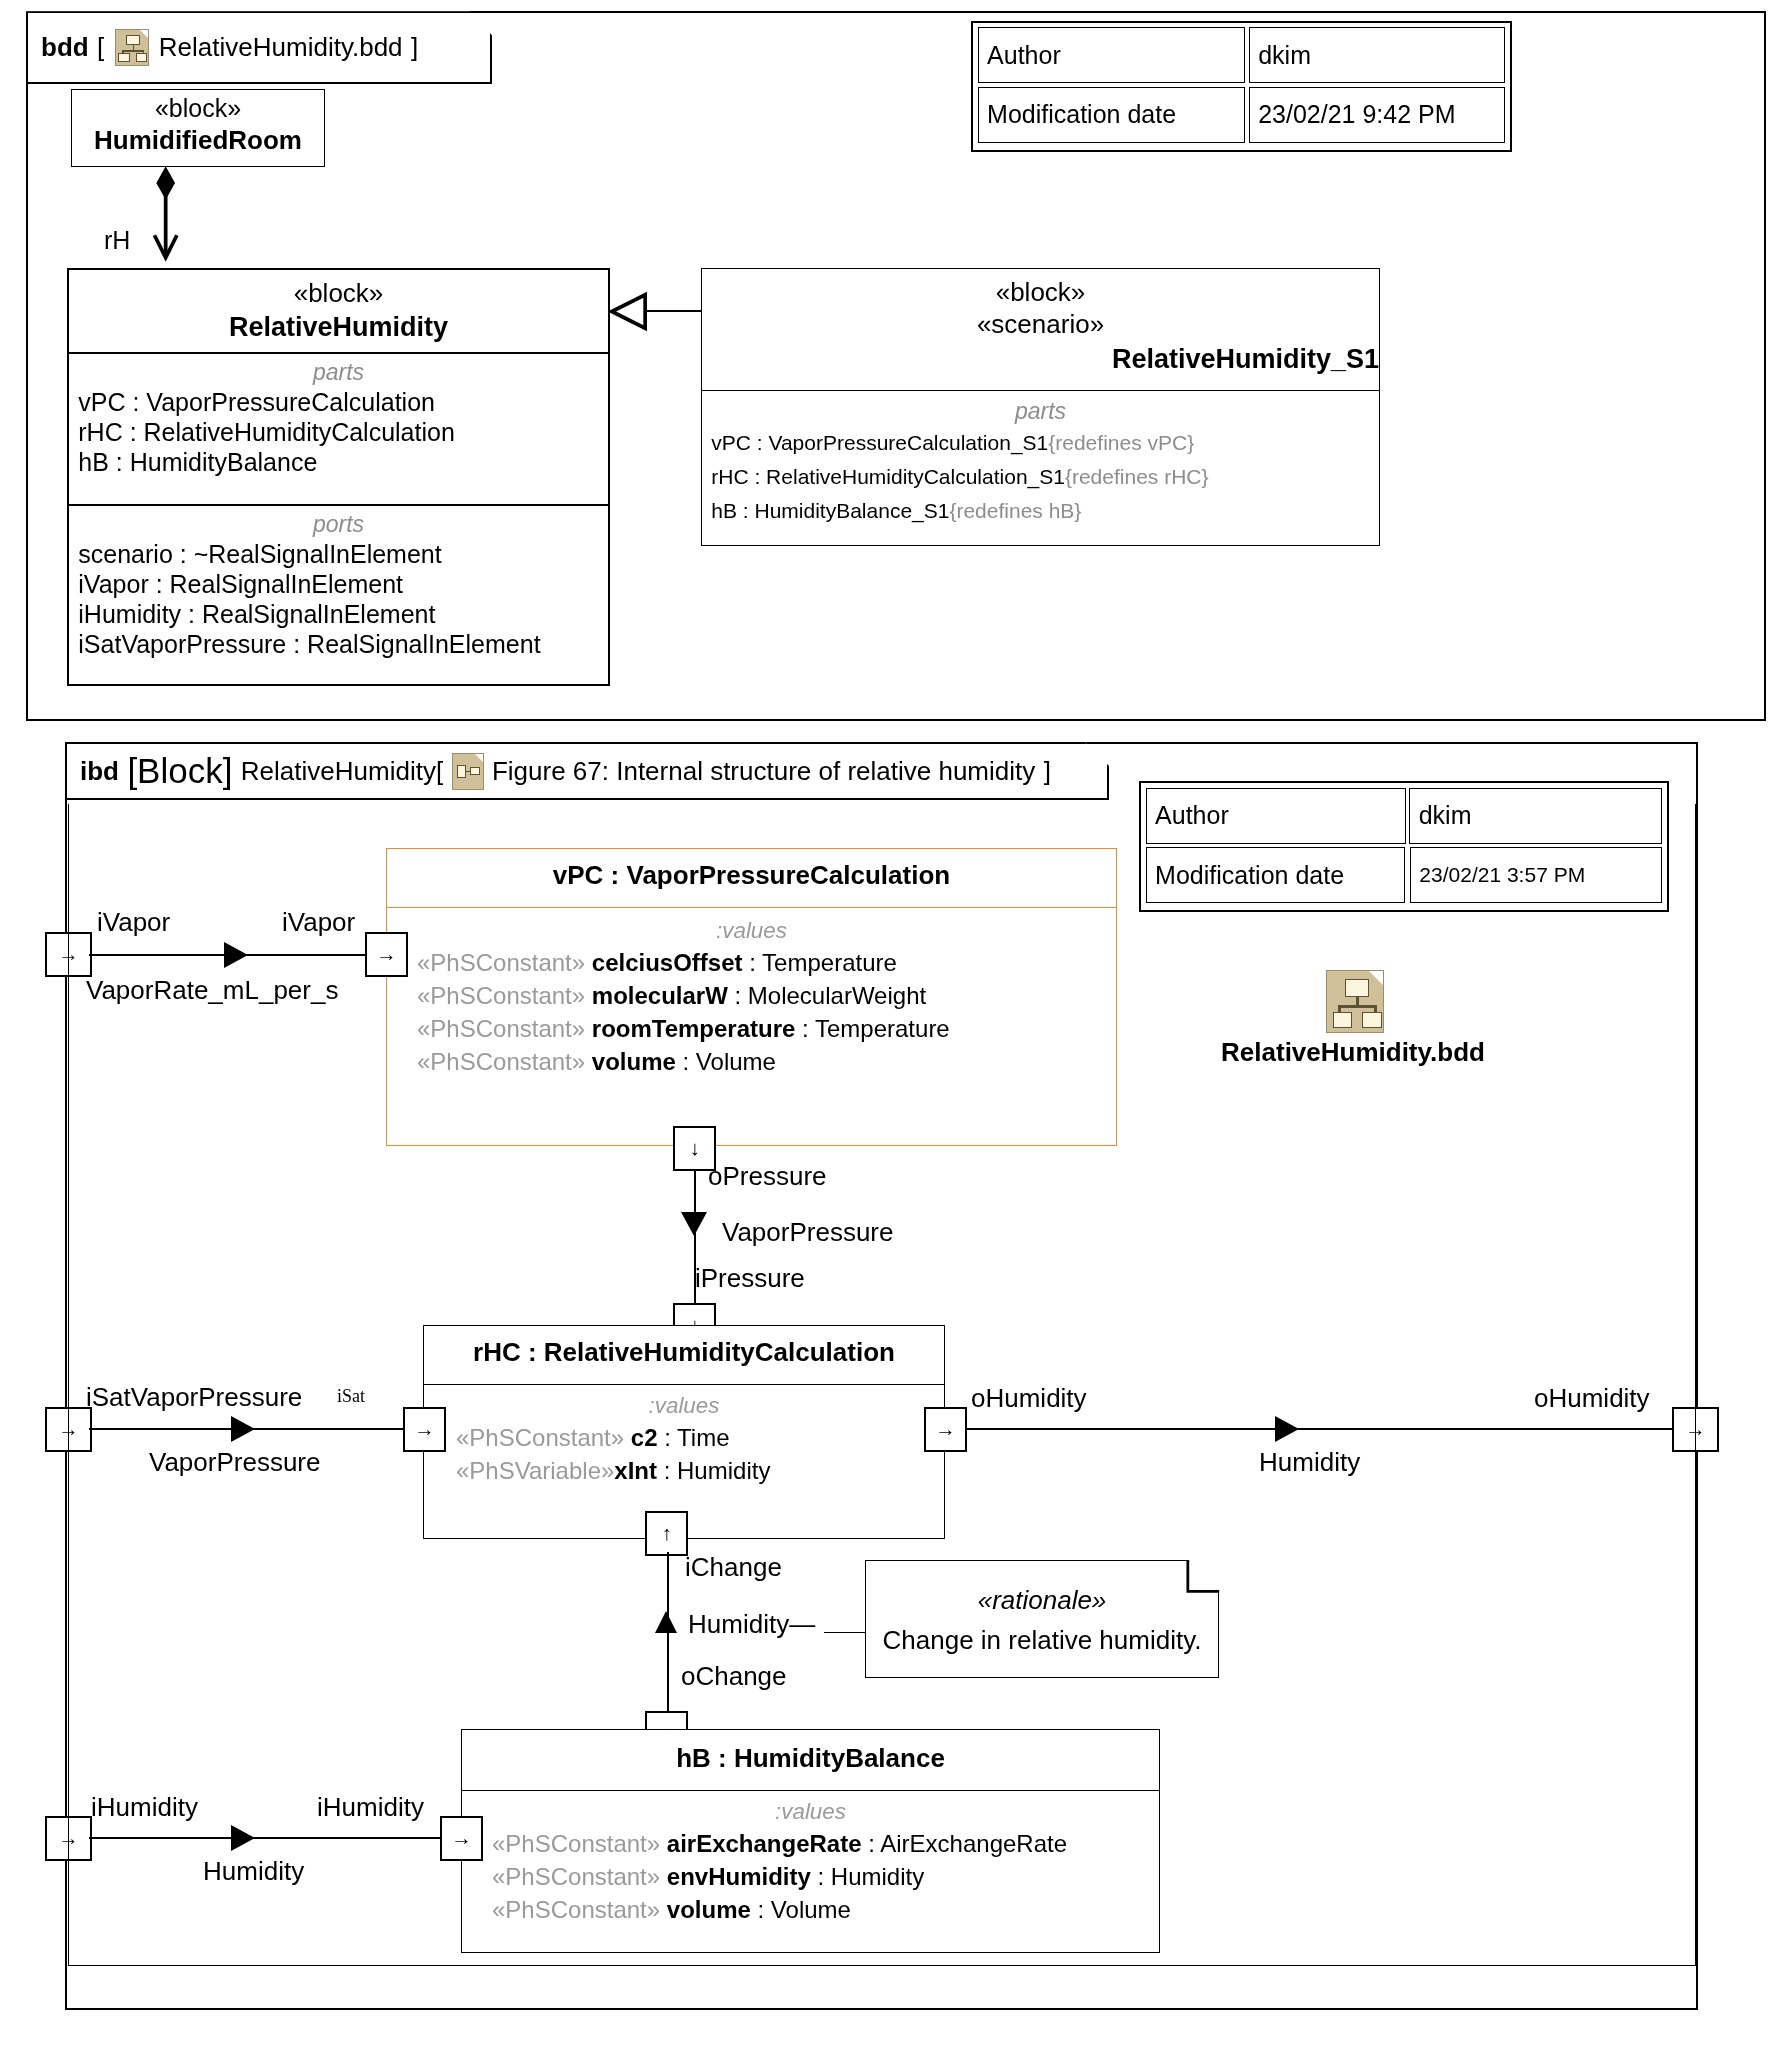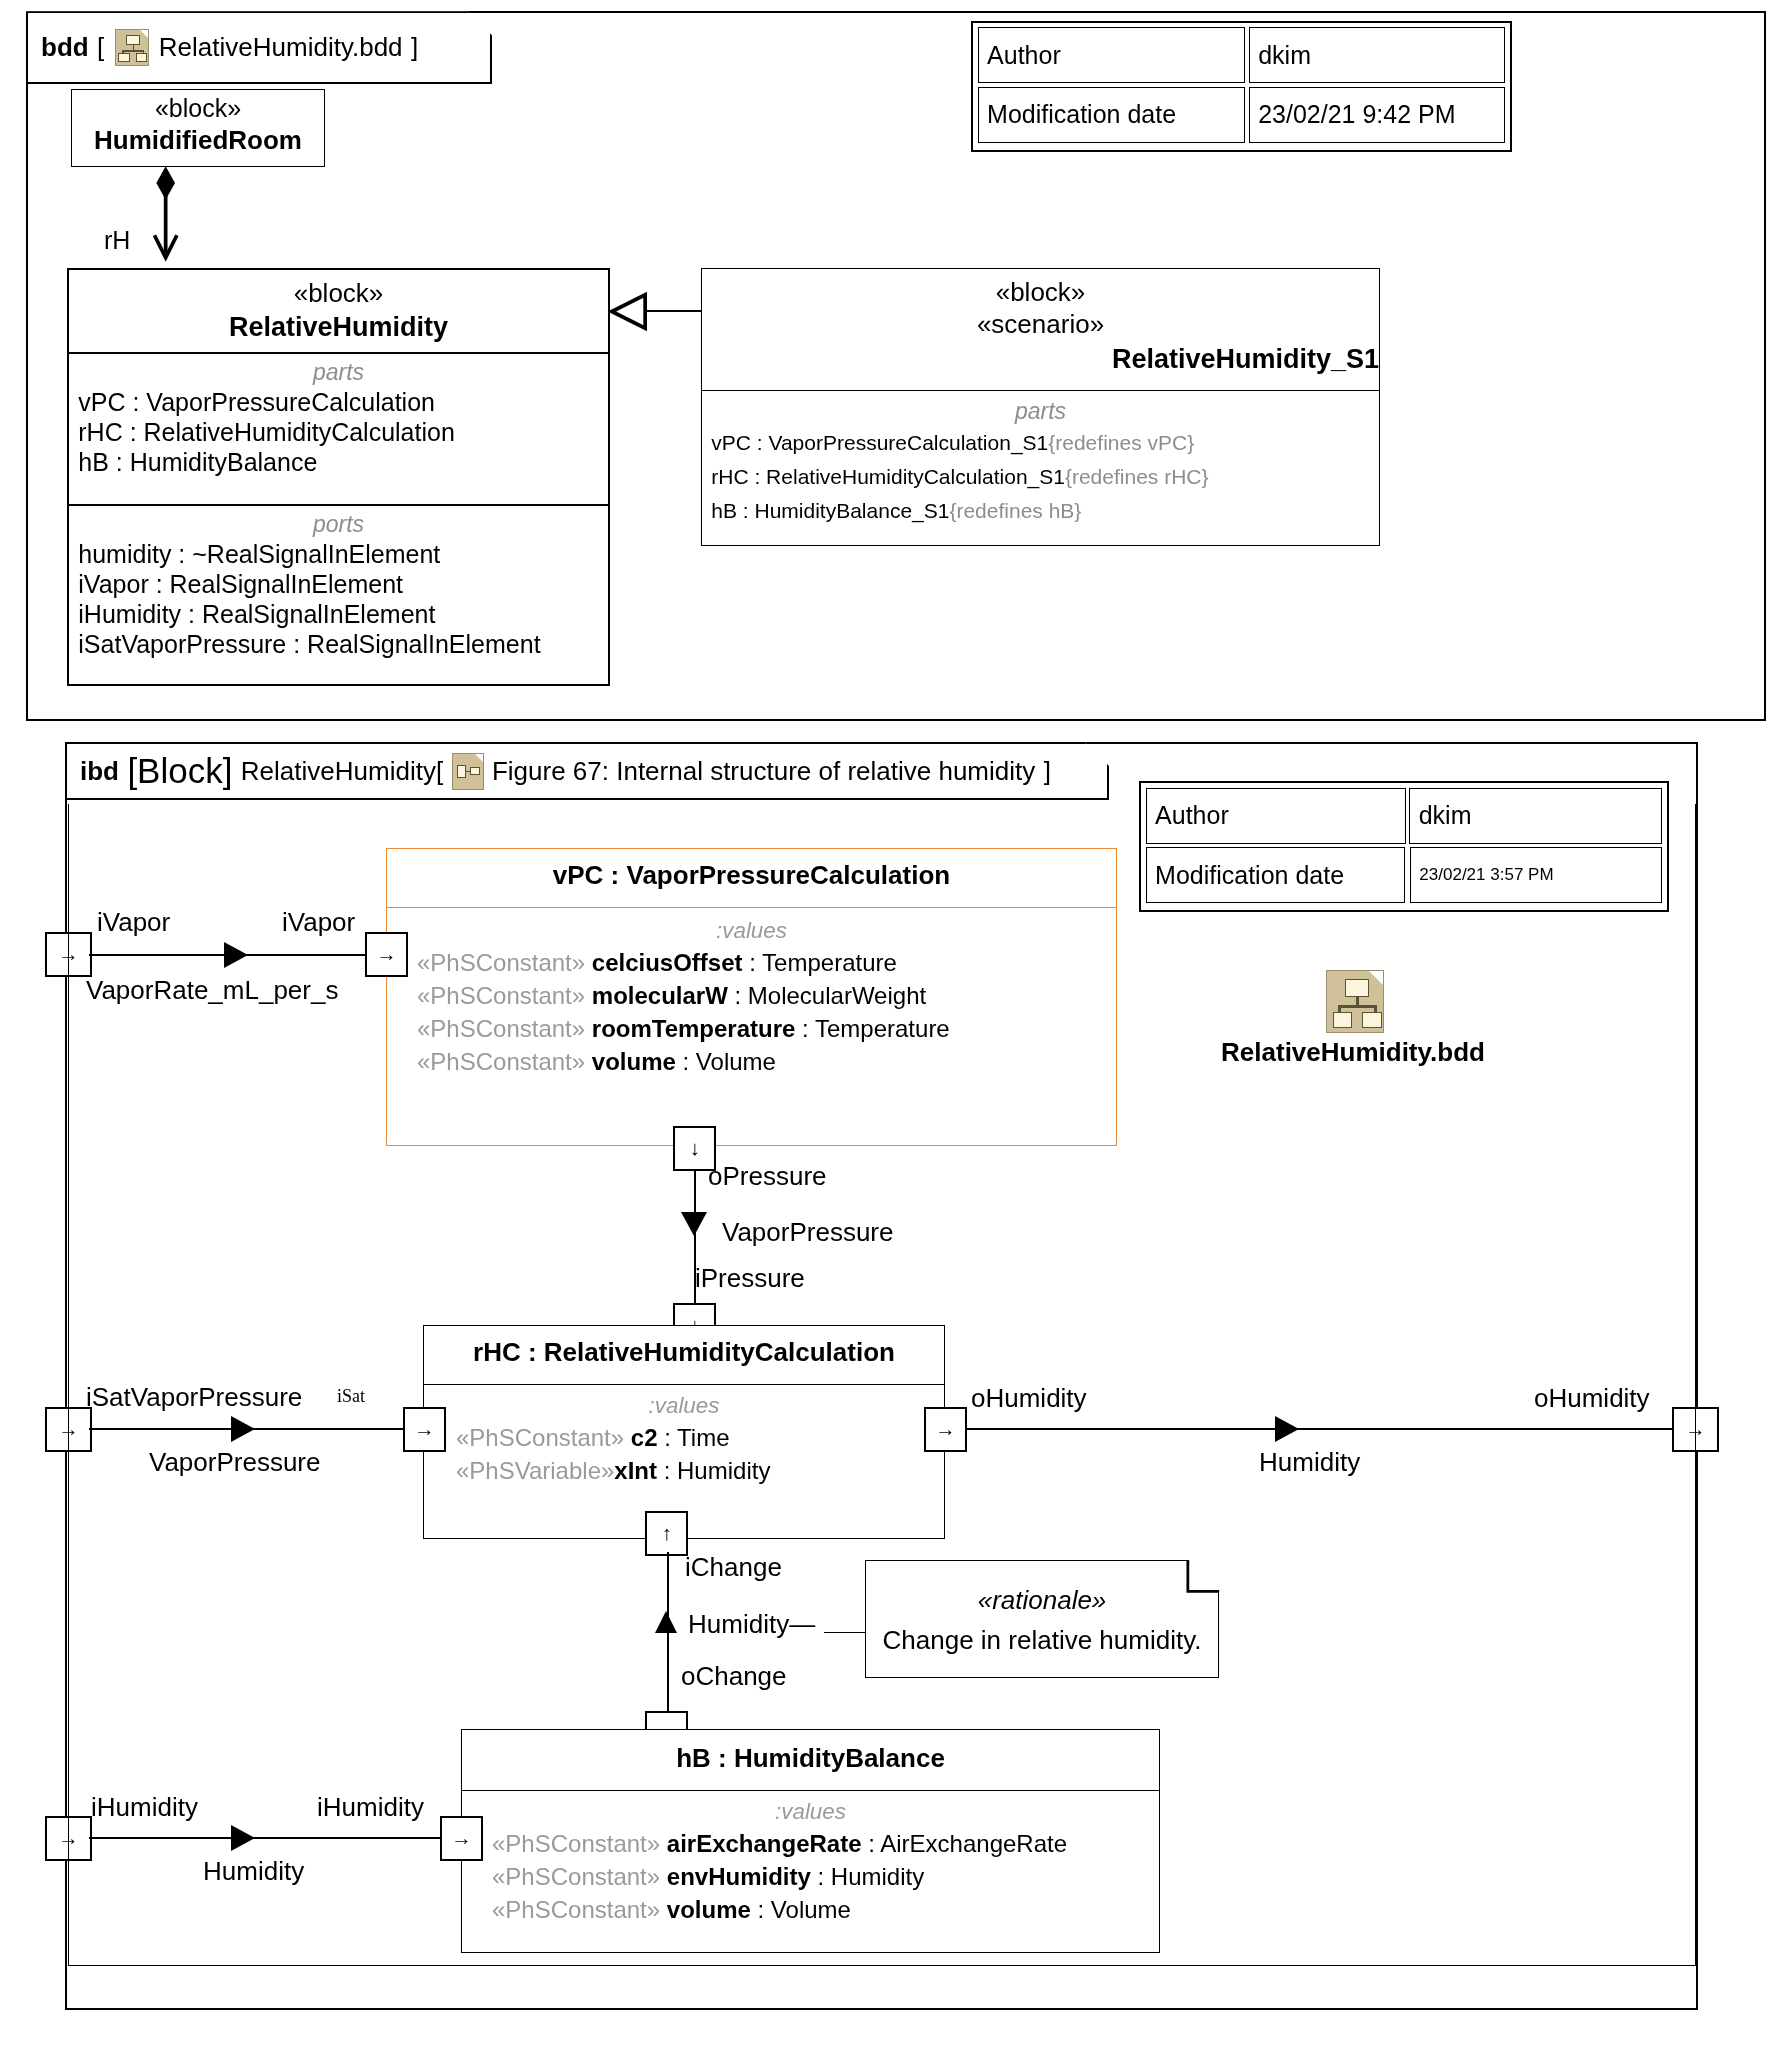--- a/index.html
+++ b/index.html
@@ -119,21 +119,21 @@
     <div class="sep" style="top:82px;"></div>
     <div class="ctr it gray" style="position:absolute;left:0;right:0;top:89px;font-size:23px;">parts</div>
     <div style="position:absolute;left:9.3px;top:117px;font-size:25px;line-height:30px;">
       <div>vPC : VaporPressureCalculation</div>
       <div>rHC : RelativeHumidityCalculation</div>
       <div>hB : HumidityBalance</div>
     </div>
     <div class="sep" style="top:234px;"></div>
     <div class="ctr it gray" style="position:absolute;left:0;right:0;top:241px;font-size:23px;">ports</div>
     <div style="position:absolute;left:9.3px;top:269px;font-size:25px;line-height:30px;">
-      <div>humidity : ~RealSignalInElement</div>
+      <div>scenario : ~RealSignalInElement</div>
       <div>iVapor : RealSignalInElement</div>
       <div>iHumidity : RealSignalInElement</div>
       <div>iSatVaporPressure : RealSignalInElement</div>
     </div>
   </div>
 
   <div class="ln-h" style="left:643px;top:310px;width:62px;"></div>
   <svg class="abs" style="left:610px;top:291px;width:37px;height:41px;" viewBox="0 0 40 44">
     <polygon points="2,22 38,4 38,40" fill="#fff" stroke="#000" stroke-width="4"></polygon>
   </svg>
@@ -169,21 +169,21 @@
     </div>
   </div>
 
   <div class="meta-table" style="left:1139px;top:781px;width:530px;height:131px;">
     <div class="meta-row">
       <div class="meta-cell" style="width:261px;height:56px;font-size:25px;">Author</div>
       <div class="meta-cell" style="width:254px;height:56px;font-size:25px;margin-left:3.7px;">dkim</div>
     </div>
     <div class="meta-row">
       <div class="meta-cell" style="width:261px;height:56px;font-size:25px;">Modification date</div>
-      <div class="meta-cell" style="width:254px;height:56px;font-size:17px;margin-left:5px;">23/02/21 3:57 PM</div>
+      <div class="meta-cell" style="width:254px;height:56px;font-size:21px;margin-left:5px;">23/02/21 3:57 PM</div>
     </div>
   </div>
 
   <div class="fileicon" style="left:1326px;top:970px;width:58px;height:63px;">
     <span class="dogear" style="border-left-width:14px;border-top-width:14px;"></span>
     <span class="fi-node" style="left:17.7px;top:8.4px;width:24px;height:17.7px;"></span>
     <span class="fi-line" style="left:29px;top:26px;width:2.8px;height:9.3px;"></span>
     <span class="fi-line" style="left:11.2px;top:34px;width:38px;height:2.8px;"></span>
     <span class="fi-line" style="left:11.2px;top:34px;width:2.8px;height:7.5px;"></span>
     <span class="fi-line" style="left:47px;top:34px;width:2.8px;height:7.5px;"></span>

